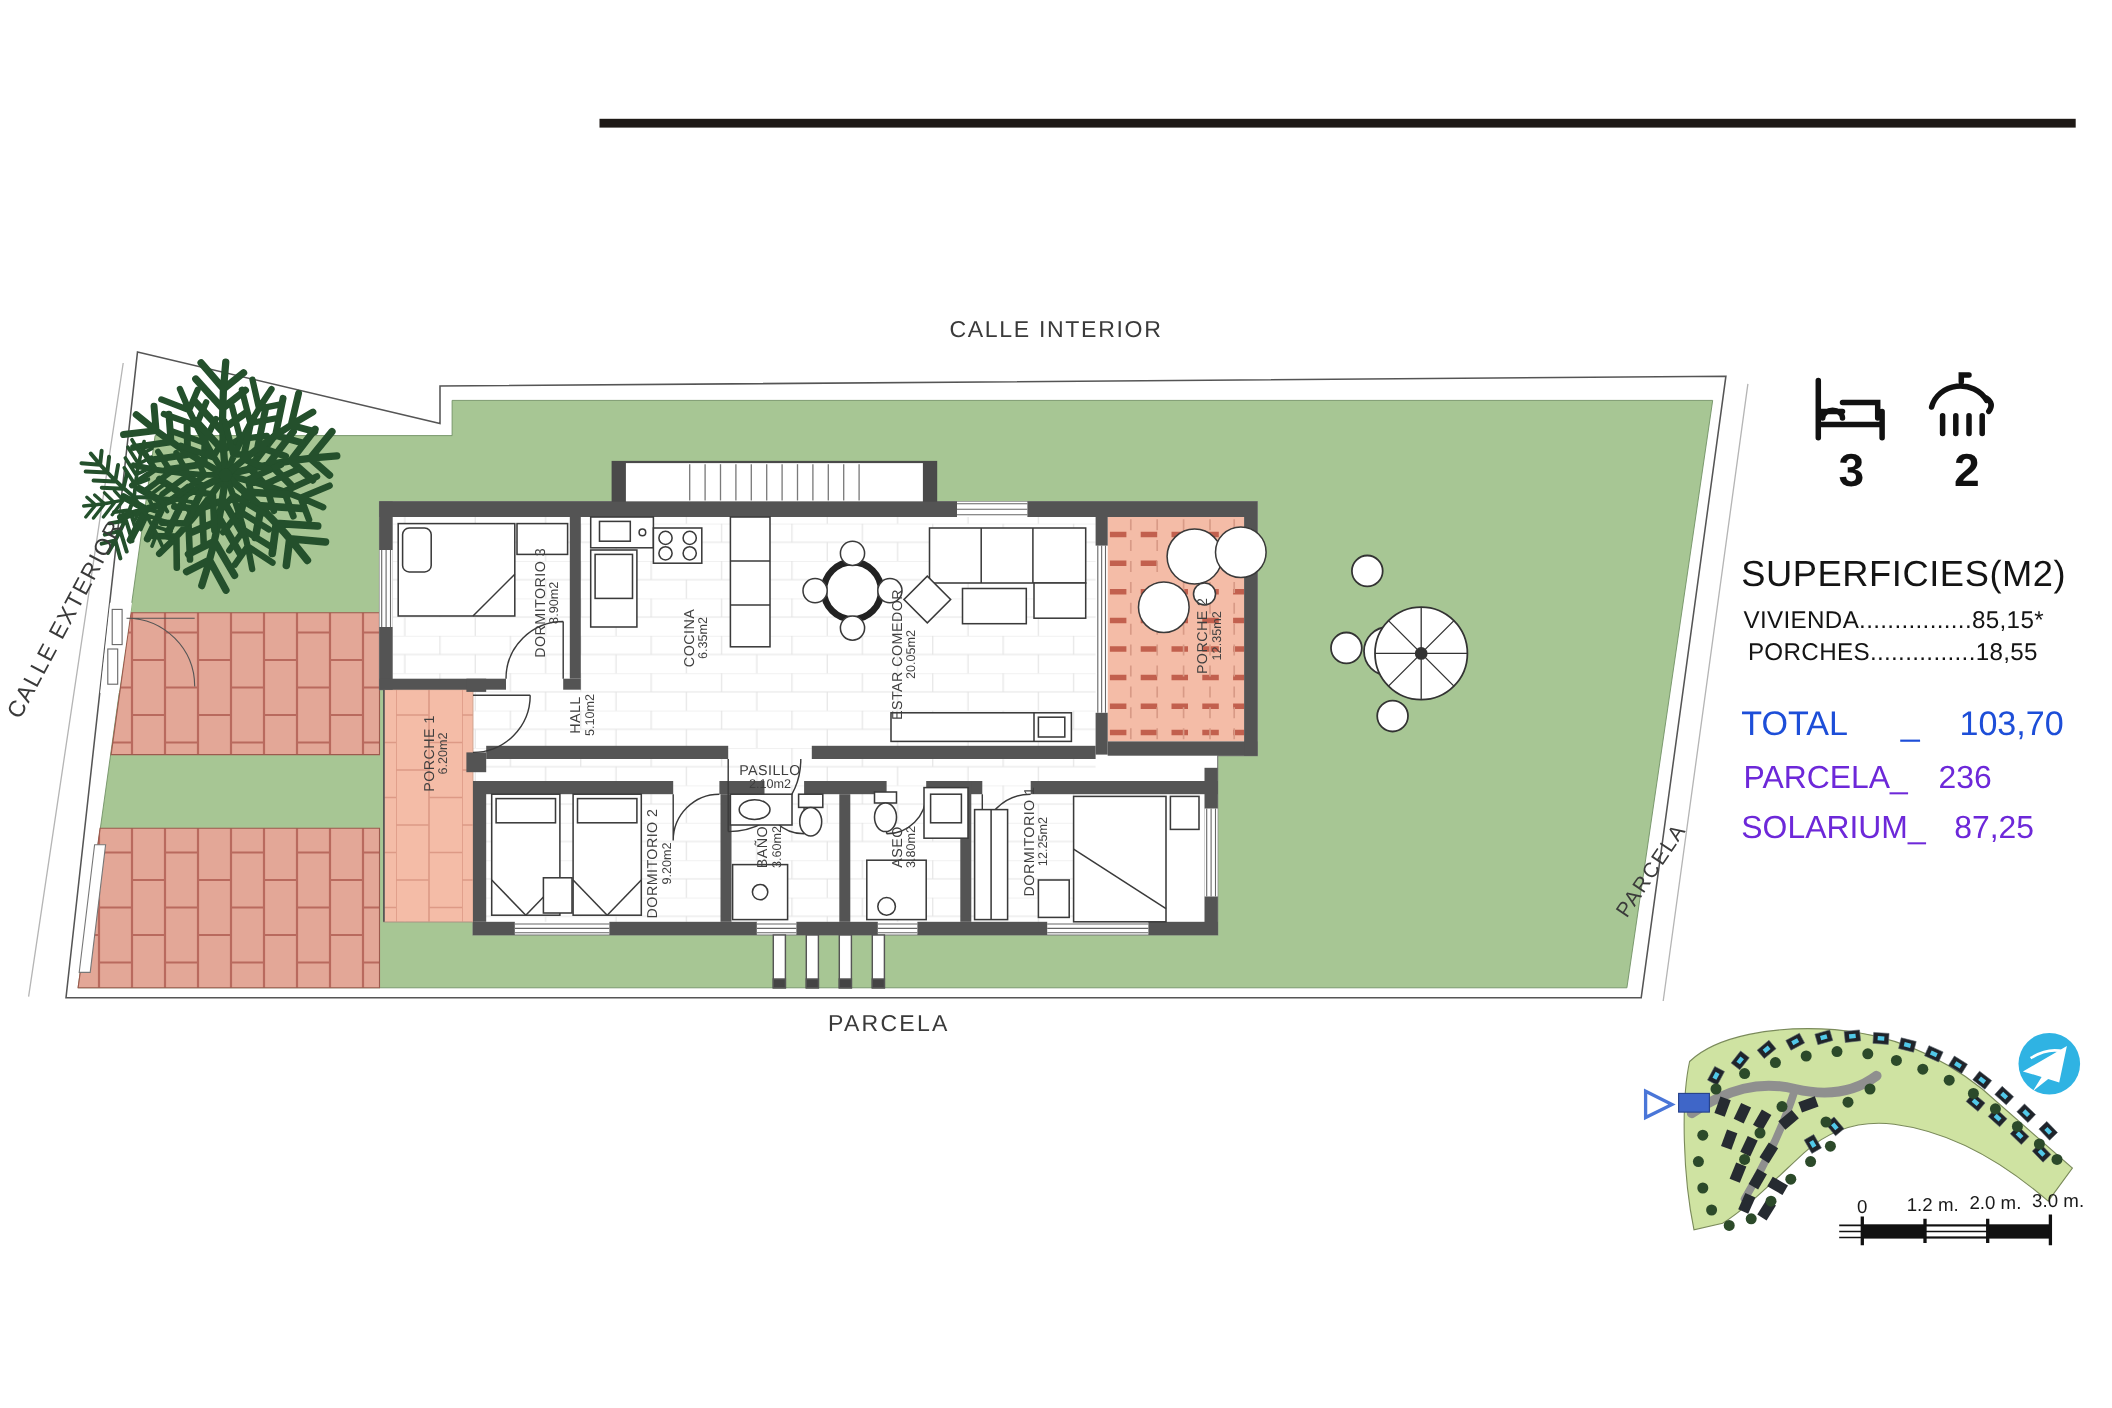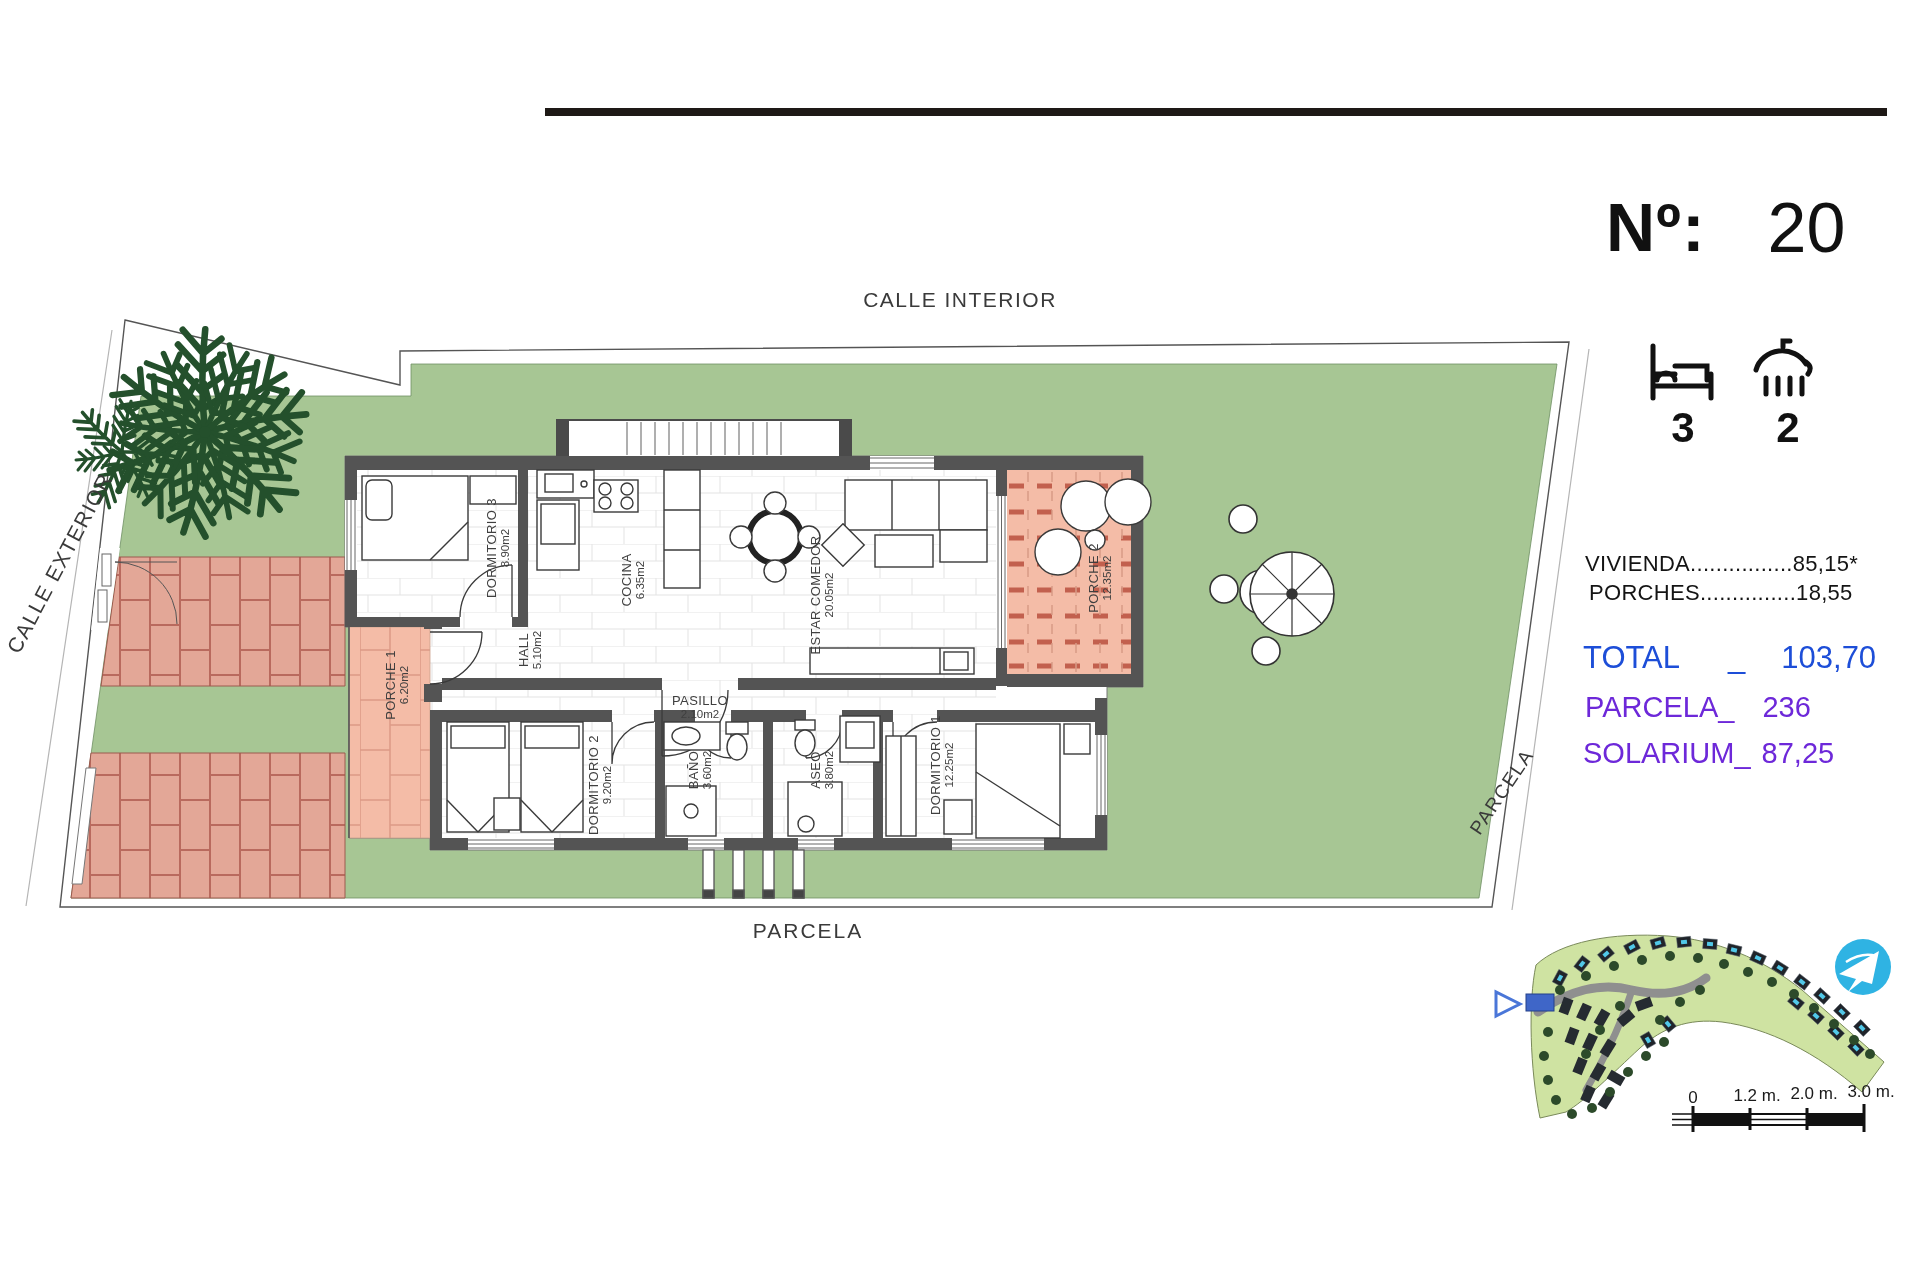--- a/index.html
+++ b/index.html
@@ -443,56 +443,53 @@
 </div>
 <div class="vlabel" style="left:822px;top:770px">
   <div class="rname">ASEO</div>
   <div class="rarea">3.80m2</div>
 </div>
 <div class="vlabel" style="left:942px;top:765px">
   <div class="rname">DORMITORIO 1</div>
   <div class="rarea">12.25m2</div>
 </div>
 
-<div class="panel-number">
-  <span class="nlabel">Nº:</span>
-  <span class="nvalue">20</span>
-</div>
 
 <svg style="left:1645px;top:342px;position:absolute" width="76" height="60" viewBox="0 0 76 60">
   <path d="M8,4 V56 M8,44 H66 M66,32 V56 M12,38 a9,7 0 0 1 18,0 M30,24 H62 V38 M8,32 H30" fill="none" stroke="#111" stroke-width="5" stroke-linecap="round"></path>
 </svg>
 <div class="feat-num" style="left:1683px;top:404px">3</div>
 
 <svg style="left:1748px;top:336px;position:absolute" width="70" height="66" viewBox="0 0 70 66">
   <path d="M8,34 a27,25 0 0 1 50,-6 M35,11 V5 H42 M58,26 q7,5 2,12 M18,42 V58 M30,42 V58 M42,42 V58 M54,42 V58" fill="none" stroke="#111" stroke-width="5" stroke-linecap="round"></path>
 </svg>
 <div class="feat-num" style="left:1788px;top:404px">2</div>
 
+<div class="sup-title">SUPERFICIES(M2)</div>
 
 <div class="sup-row" style="left:1585px;top:551px">
   <span>VIVIENDA</span><span>................</span><span>85,15*</span>
 </div>
 <div class="sup-row" style="left:1589px;top:580px">
   <span>PORCHES</span><span>...............</span><span>18,55</span>
 </div>
 
 <div class="tot-row">
   <span>TOTAL</span>
   <span class="sep">_</span>
   <span class="val">103,70</span>
 </div>
 
 <div class="par-row" style="left:1585px;top:691px">
   <span>PARCELA_</span>
   <span style="margin-left:28px">236</span>
 </div>
 <div class="par-row" style="left:1583px;top:737px">
   <span>SOLARIUM_</span>
-  <span style="margin-left:11px">87,25</span>
+  <span style="margin-left:26px">87,25</span>
 </div>
 
 <div class="scale-lbl" style="left:1693px;top:1088px">0</div>
 <div class="scale-lbl" style="left:1757px;top:1086px">1.2 m.</div>
 <div class="scale-lbl" style="left:1814px;top:1084px">2.0 m.</div>
 <div class="scale-lbl" style="left:1871px;top:1082px">3.0 m.</div>
 
 </div>
 
 </body></html>

